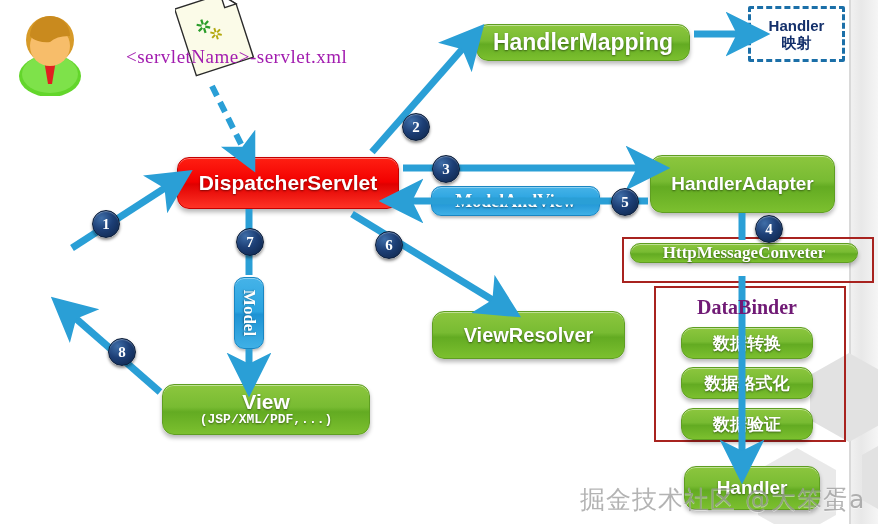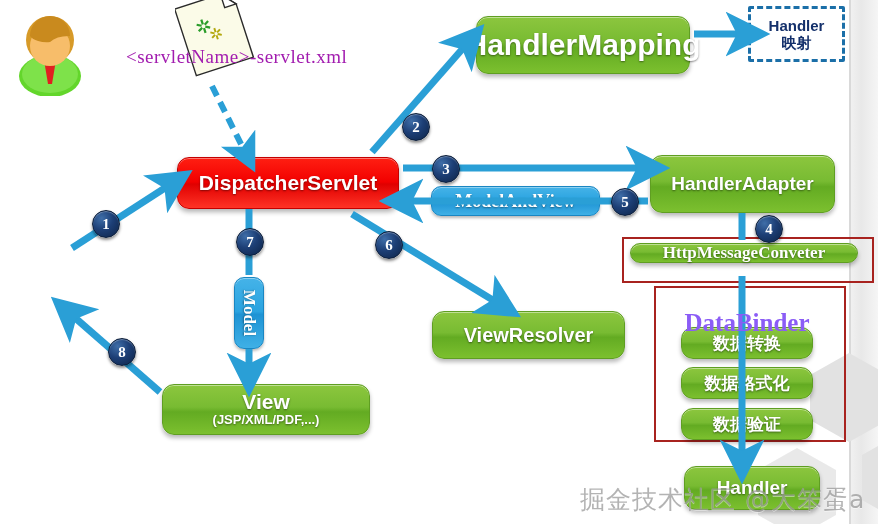--- a/index.html
+++ b/index.html
@@ -103,36 +103,36 @@
   
   .watermark{
     position:absolute;left:580px;top:483px;
     font-size:25px;color:#9a9a9a;opacity:.75;
     font-family:"DejaVu Sans", sans-serif;
     white-space:nowrap;letter-spacing:1px;z-index:40;
     text-shadow:0 1px 0 rgba(255,255,255,.6);
   }
 
   
-  #n-handlermapping{left:476px;top:16px;width:214px;height:58px;font-size:30px;}
+  #n-handlermapping{left:476px;top:24px;width:214px;height:37px;font-size:23px;}
   #n-handlerbox{left:748px;top:6px;width:97px;height:56px;font-size:15px;}
   #n-dispatcher{left:177px;top:157px;width:222px;height:52px;font-size:21px;align-items:center;}
   #n-handleradapter{left:650px;top:155px;width:185px;height:58px;font-size:19px;}
   #n-modelandview{left:431px;top:186px;width:169px;height:30px;font-size:18px;}
   #n-httpmsg{left:630px;top:243px;width:228px;height:20px;font-size:17px;font-family:"Liberation Serif",serif;}
   #n-viewresolver{left:432px;top:311px;width:193px;height:48px;font-size:20px;}
   #n-view{left:162px;top:384px;width:208px;height:51px;flex-direction:column;}
   #n-view .big{font-size:21px;line-height:1;}
-  #n-view .small{font-size:13px;line-height:1.3;font-family:Liberation Sans, sans-serif;}
+  #n-view .small{font-size:13px;line-height:1.3;font-family:Liberation Mono, monospace;}
   #n-model{left:234px;top:277px;width:30px;height:72px;font-size:17px;}
   #n-model .vtext{transform:rotate(90deg);white-space:nowrap;}
   #n-handler-bottom{left:684px;top:466px;width:136px;height:44px;font-size:19px;}
 
-  #db-title{position:absolute;left:659px;top:309px;width:176px;text-align:center;
-    font-family:"Liberation Serif", serif;font-weight:bold;font-size:25px;color:#8b5cf6;z-index:14;}
+  #db-title{position:absolute;left:659px;top:296px;width:176px;text-align:center;
+    font-family:"Liberation Serif", serif;font-weight:bold;font-size:20px;color:#701a75;z-index:14;}
   .dbitem{width:132px;height:32px;font-size:17px;font-family:"DejaVu Sans",sans-serif;}
   #db1{left:681px;top:327px;}
   #db2{left:681px;top:367px;}
   #db3{left:681px;top:408px;}
 
   #frame-http{left:622px;top:237px;width:252px;height:46px;}
   #frame-db{left:654px;top:286px;width:192px;height:156px;}
 </style>
 </head>
 <body>

